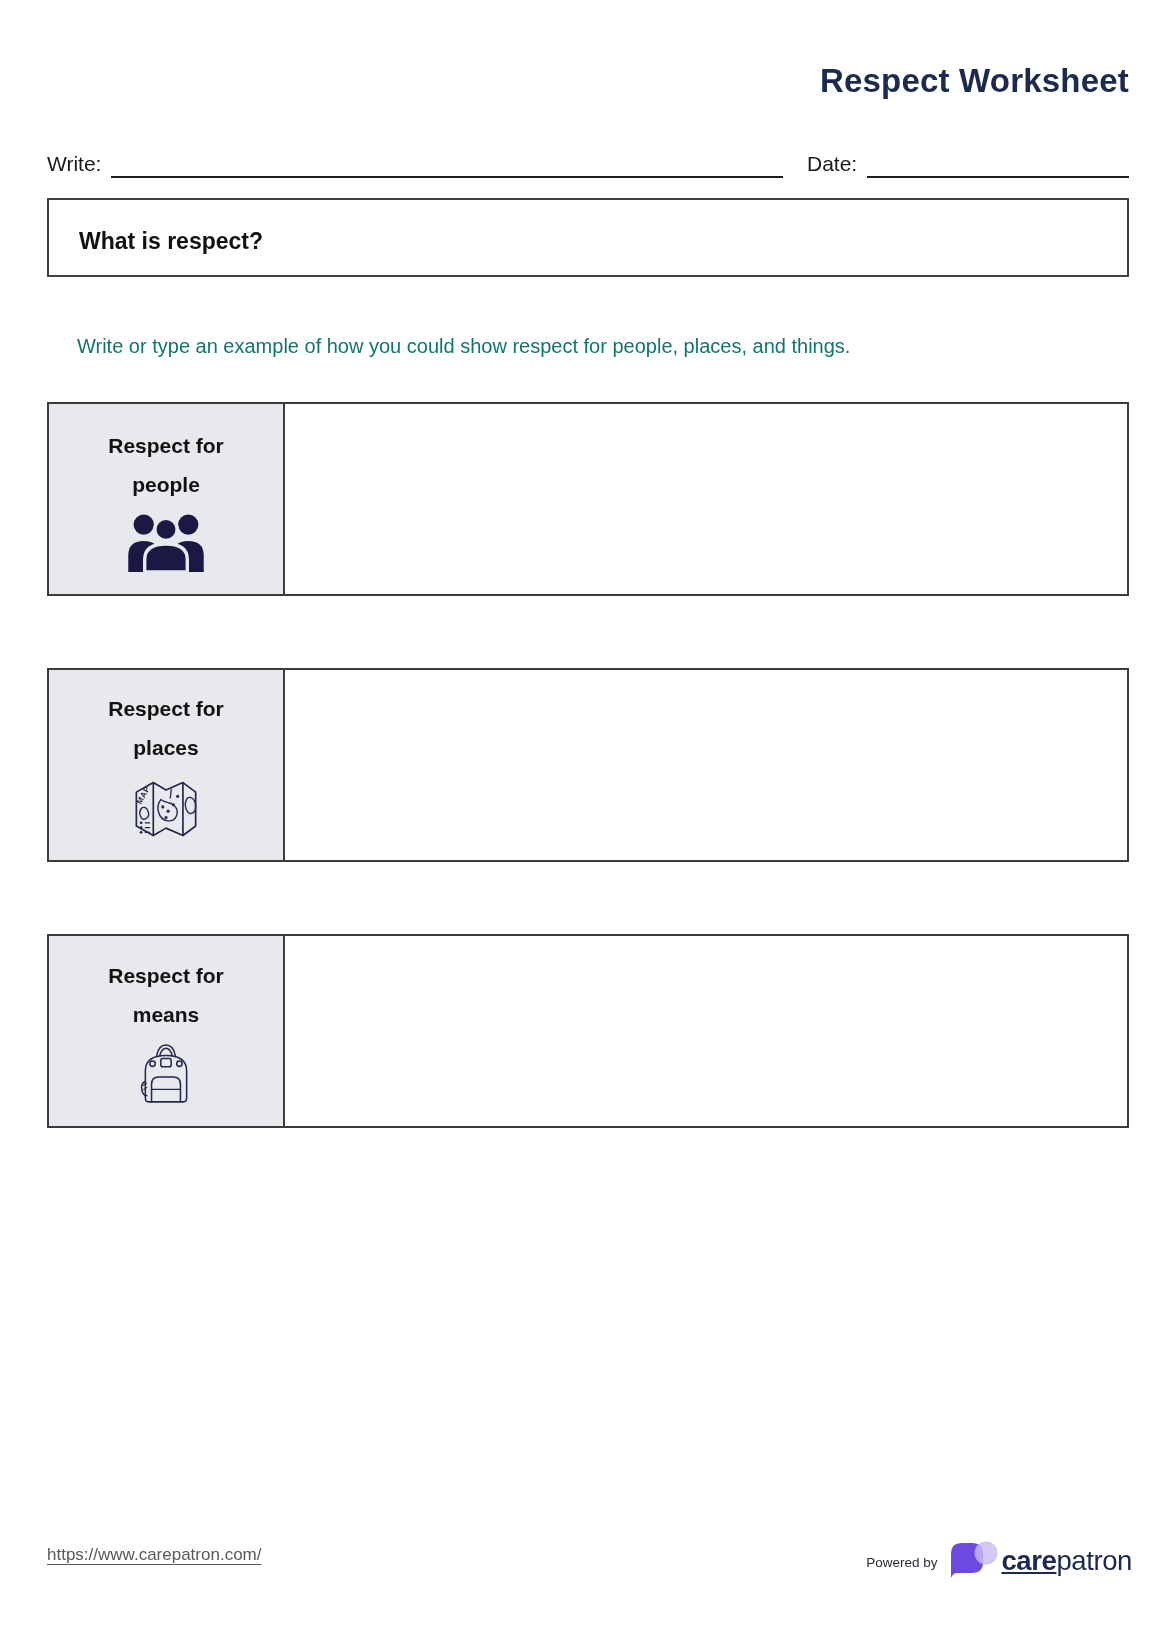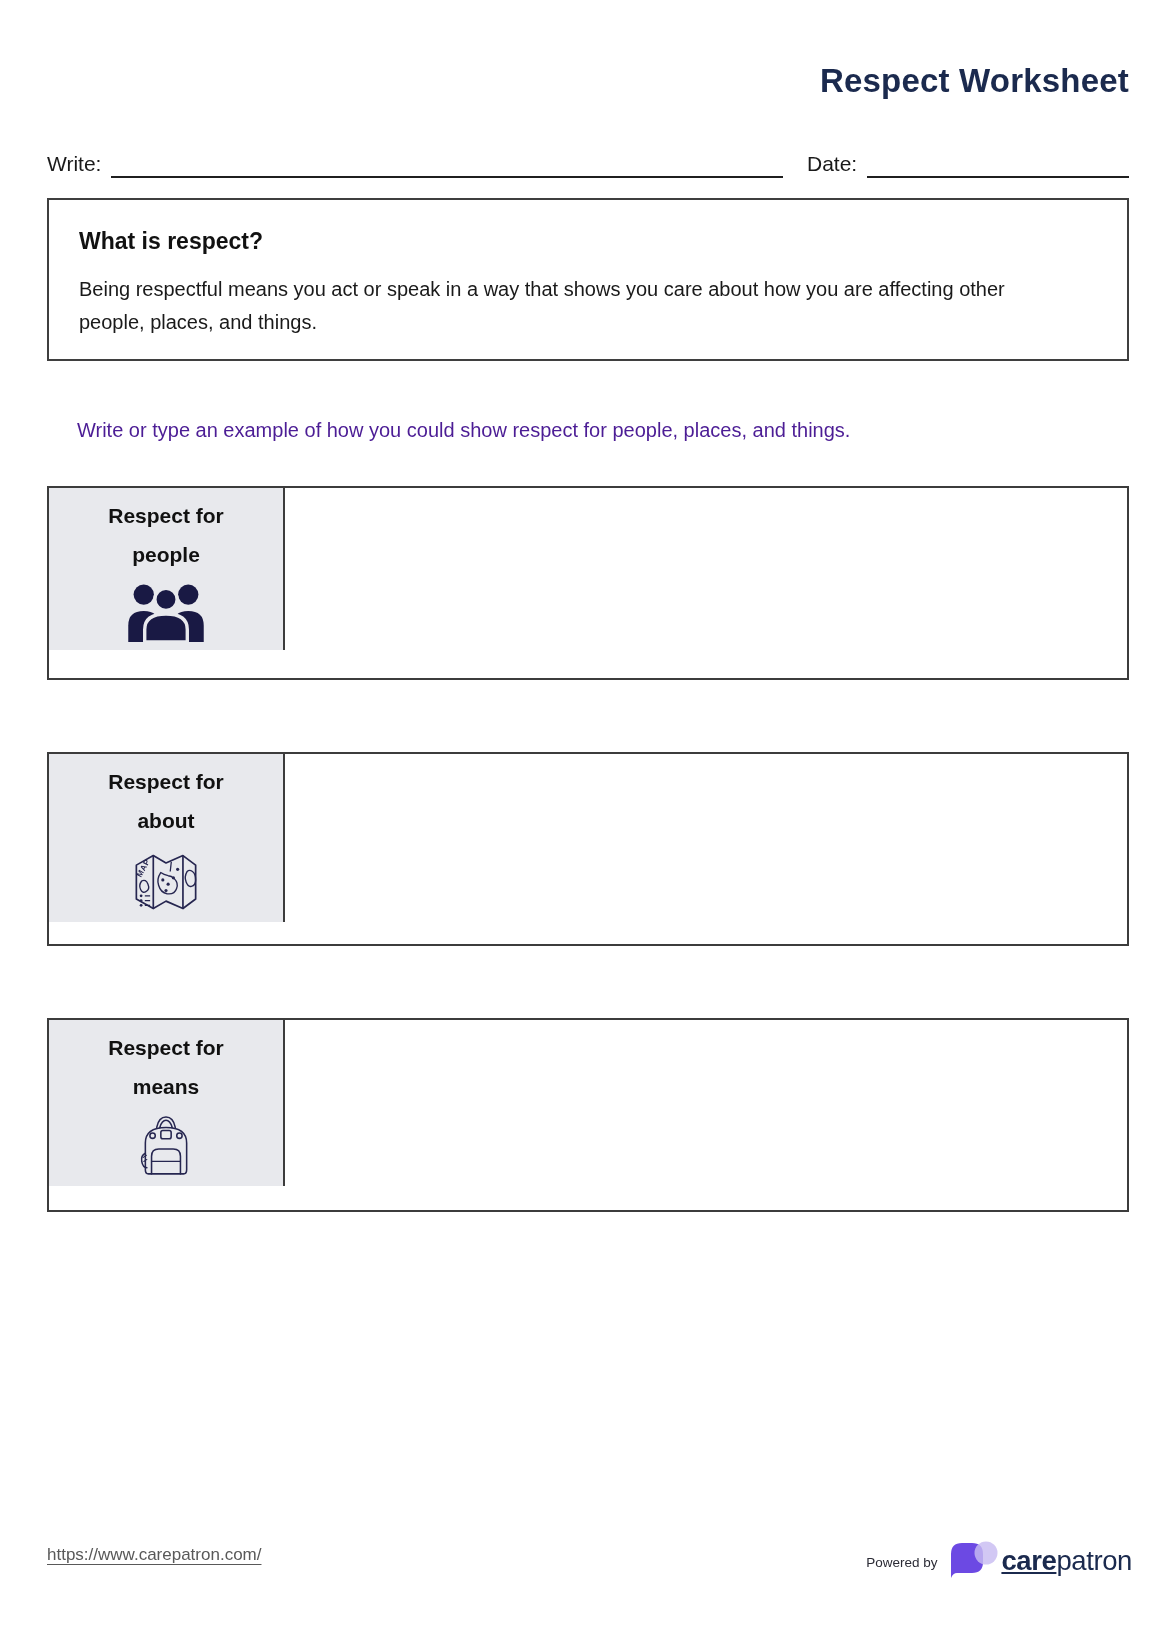--- a/index.html
+++ b/index.html
@@ -57,29 +57,28 @@
     font-size: 20px;
     line-height: 33px;
     color: #1a1a1a;
     max-width: 960px;
   }
 
   .instruction {
     margin-top: 58px;
     margin-left: 30px;
     font-size: 20px;
-    color: #4c1d95;
+    color: #0f766e;
   }
 
   .respect-row {
     display: flex;
     height: 194px;
     border: 2px solid var(--border, #3c3c3c);
     background: #ffffff;
-    flex-direction: column;
   }
   .respect-row.first { margin-top: 44px; }
   .respect-row + .respect-row { margin-top: 72px; }
   .label-cell {
     width: 236px;
     background: var(--cell-gray, #e8e9ed);
     border-right: 2px solid var(--border, #3c3c3c);
     display: flex;
     flex-direction: column;
     align-items: center;
@@ -143,21 +142,20 @@
       <span class="field-line"></span>
     </div>
     <div class="field-group date">
       <span class="field-label">Date:</span>
       <span class="field-line"></span>
     </div>
   </div>
 
   <div class="info-box">
     <div class="info-heading">What is respect?</div>
-    <div class="info-body">Being respectful means you act or speak in a way that shows you care about how you are affecting other people, places, and things.</div>
   </div>
 
   <div class="instruction">Write or type an example of how you could show respect for people, places, and things.</div>
 
   <div class="respect-row first">
     <div class="label-cell">
       <div class="label-text">
         <div>Respect for</div>
         <div>people</div>
       </div>
@@ -174,21 +172,21 @@
         </svg>
       </span>
     </div>
     <div class="answer-cell"></div>
   </div>
 
   <div class="respect-row">
     <div class="label-cell">
       <div class="label-text">
         <div>Respect for</div>
-        <div>about</div>
+        <div>places</div>
       </div>
       <span class="cell-icon">
         <svg width="72" height="66" viewBox="0 0 68 62">
           <g fill="none" stroke="#262650" stroke-width="1.6" stroke-linejoin="round">
             <path d="M6,16 L22,7 L34,14 L50,7 L62,16 L62,48 L50,57 L34,50 L22,57 L6,48 Z"></path>
             <path d="M22,7 L22,57"></path>
             <path d="M50,7 L50,57"></path>
             <path d="M11,31 q-3,4 -1,8 q2,4 5,2 q4,-2 2,-7 q-2,-5 -6,-3 Z" stroke-width="1.3"></path>
             <path d="M29,23 q-4,6 -2,12 q2,7 8,8 q7,1 9,-5 q2,-5 -2,-9 q-3,-3 -6,-3 q-4,-1 -7,-3 Z" stroke-width="1.3"></path>
             <path d="M39,13 L38,22" stroke-width="1.2"></path>

